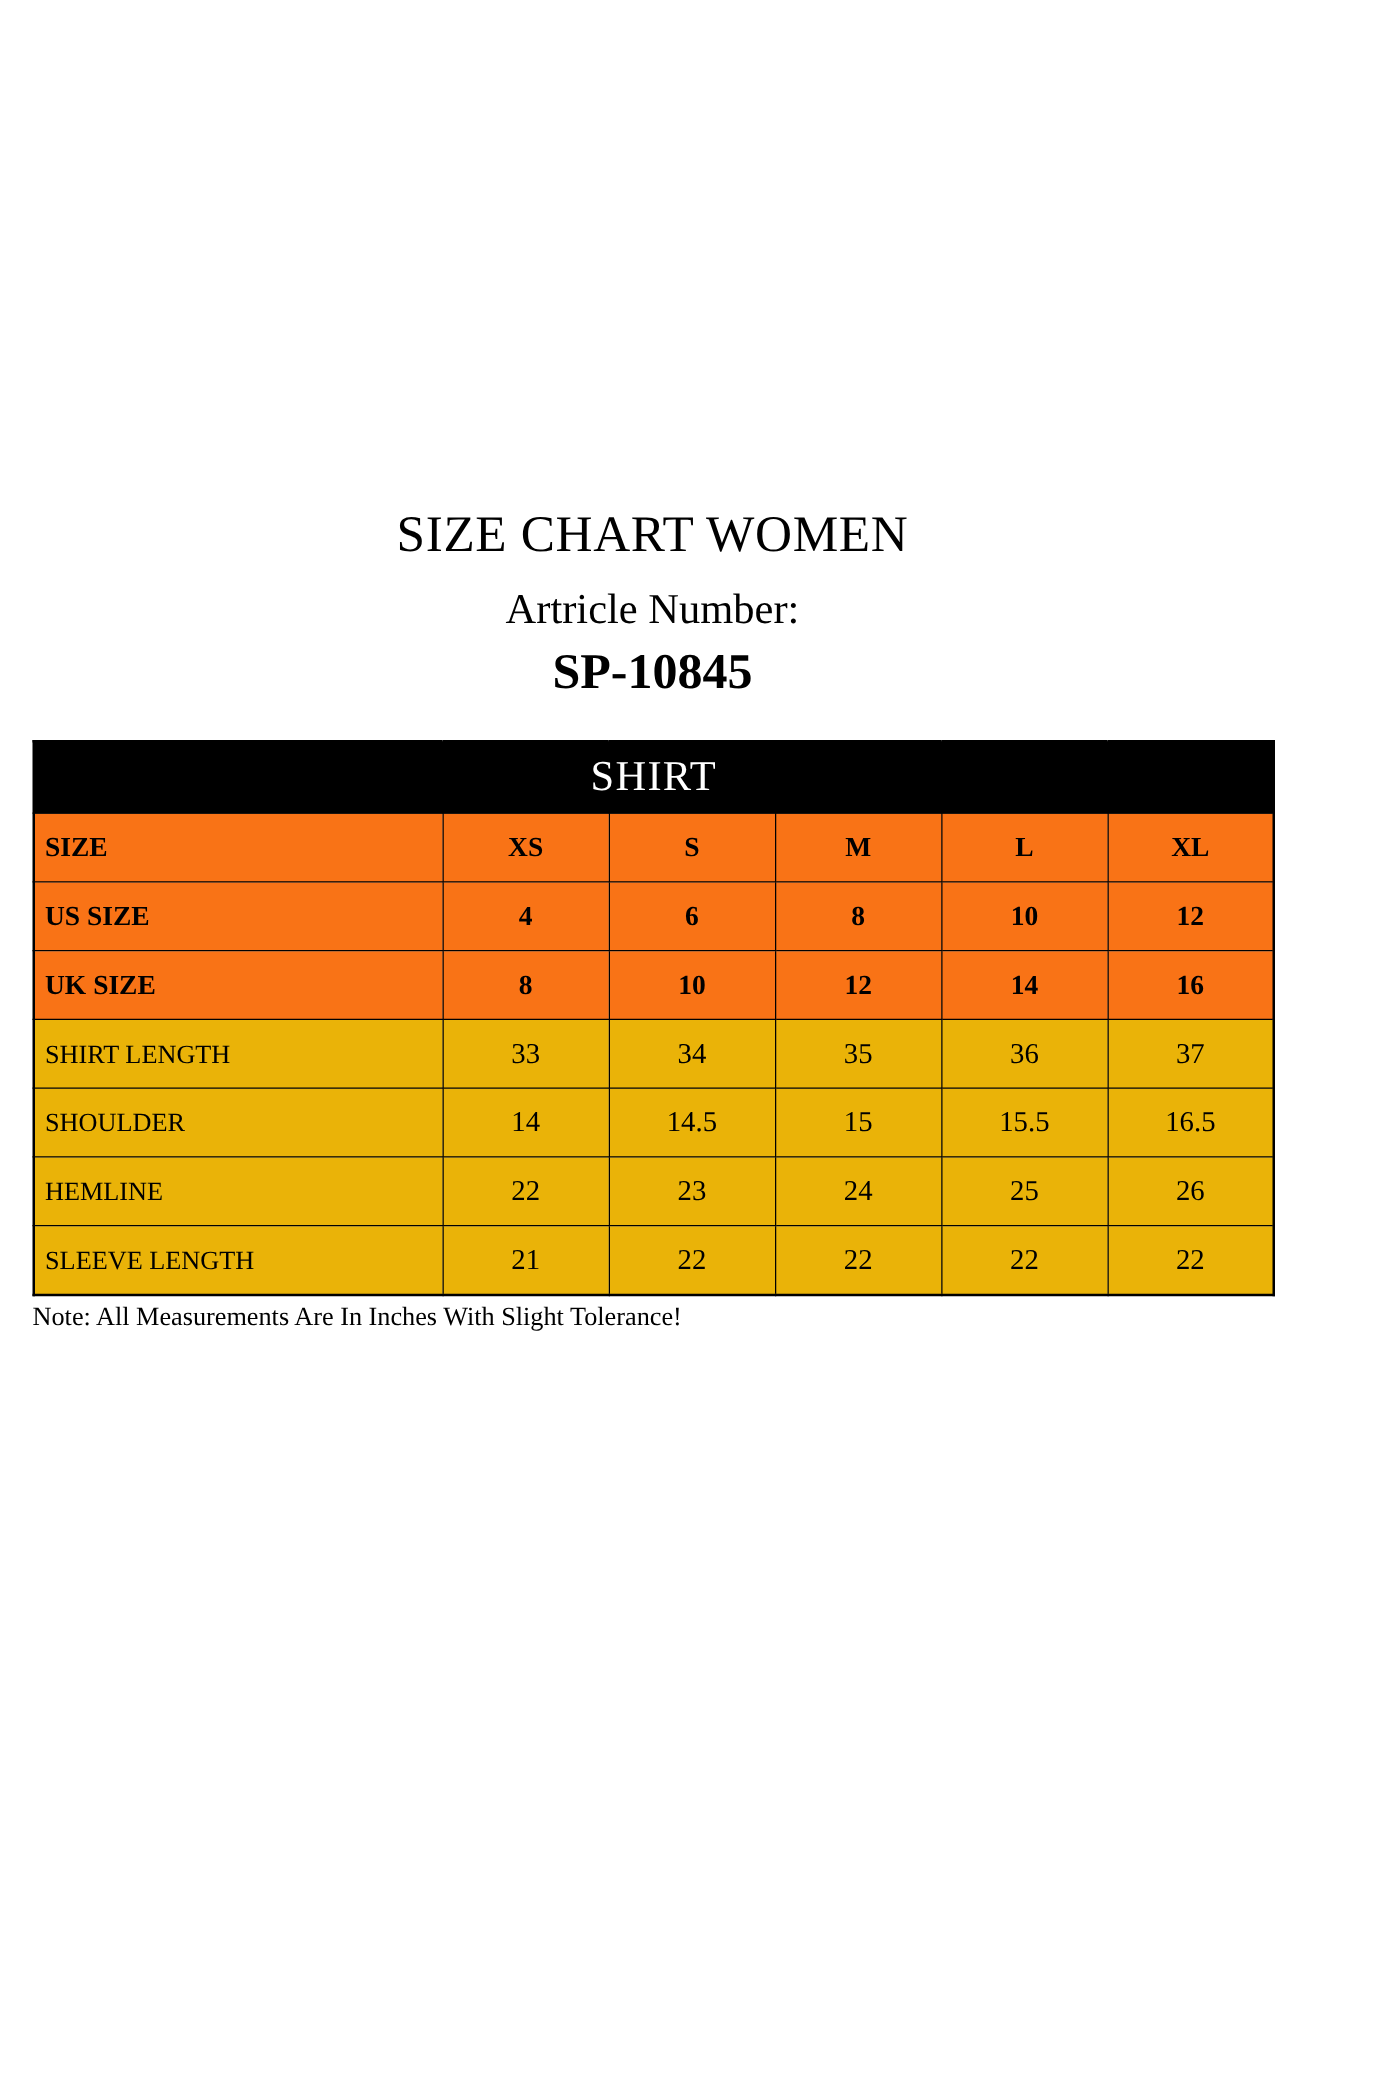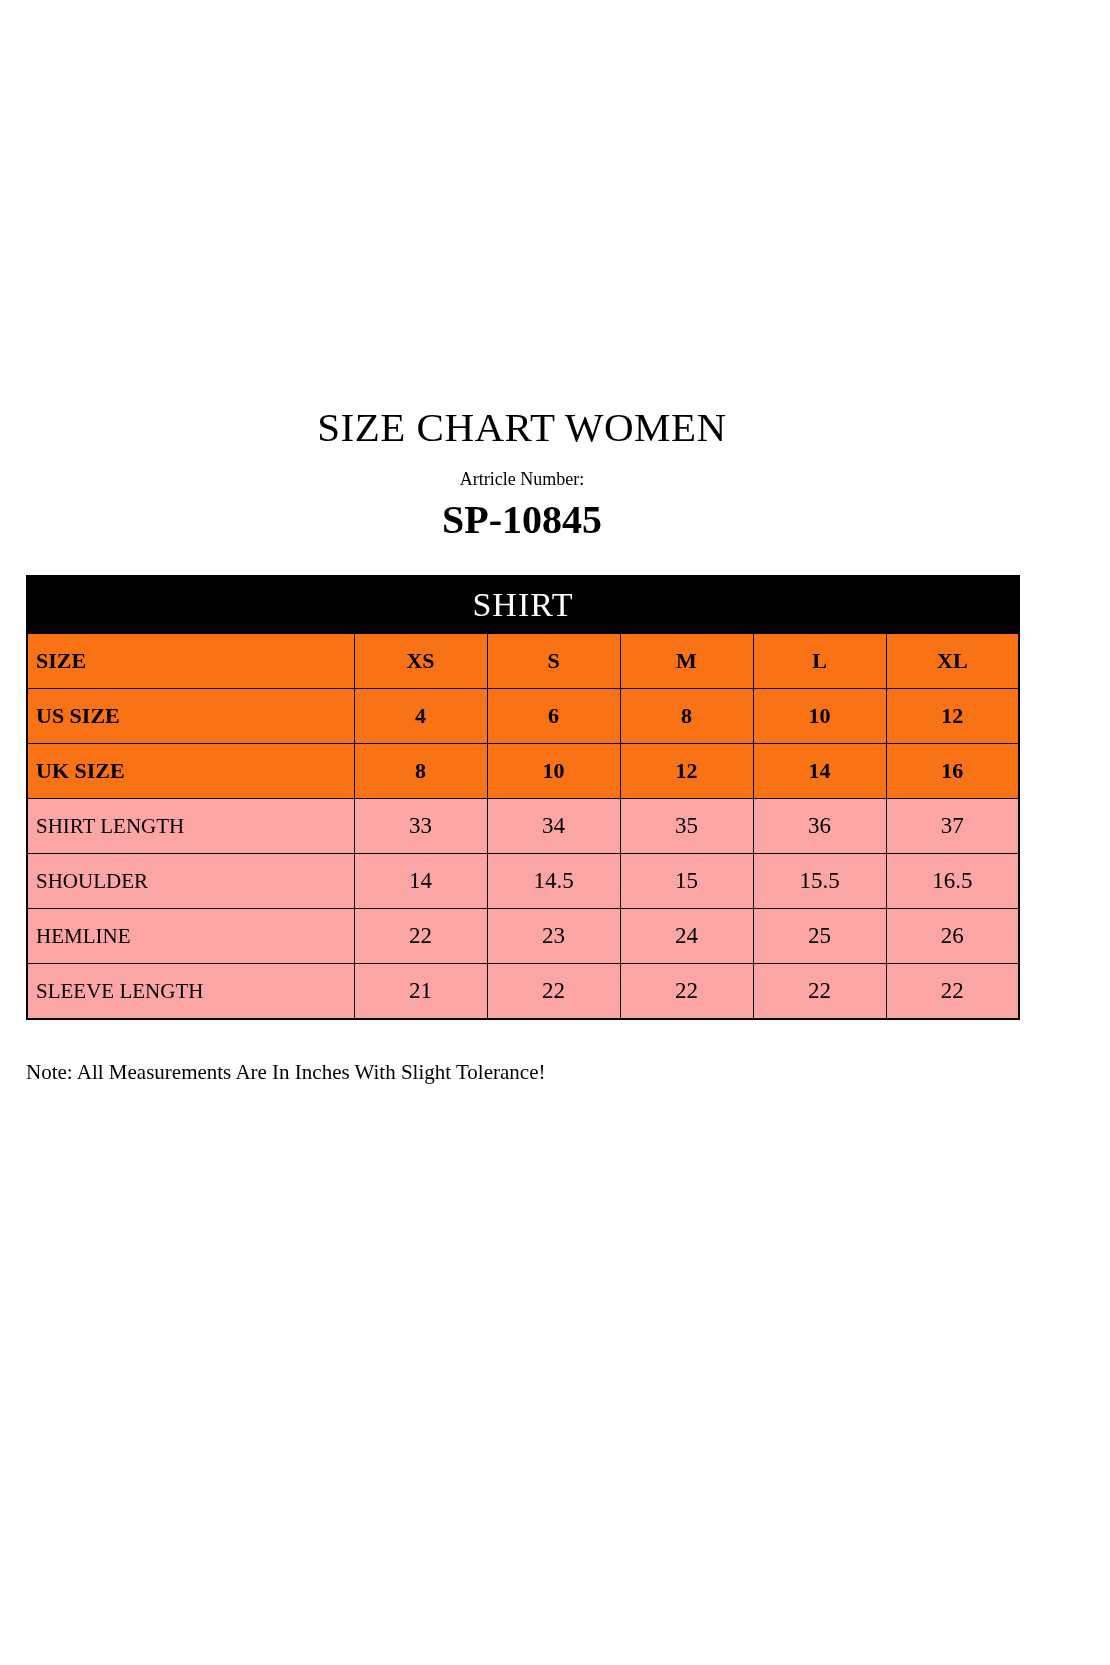--- a/index.html
+++ b/index.html
@@ -32,21 +32,21 @@
     text-align: center;
     font-size: 41px;
     letter-spacing: 0.5px;
     line-height: 1.15;
     font-weight: 400;
     margin: 0 0 18px 0;
     font-family: "Liberation Serif", serif;
   }
   .subtitle {
     text-align: center;
-    font-size: 18px;
+    font-size: 34px;
     font-weight: 400;
     margin: 0 0 6px 0;
   }
   .article-number {
     text-align: center;
     font-size: 40px;
     font-weight: bold;
     margin: 0 0 32px 0;
   }
   table.size-table {
@@ -82,35 +82,35 @@
     font-size: 22px;
   }
   .hdr-row td.val {
     text-align: center;
     font-weight: bold;
     font-size: 22px;
   }
   .data-row td {
     height: 54px;
     font-size: 22px;
-    background: #fca5a5;
+    background: #eab308;
   }
   .data-row td.label {
     text-align: left;
     padding-left: 8px;
     font-weight: 400;
     font-size: 21px;
   }
   .data-row td.val {
     text-align: center;
     font-weight: 400;
     font-size: 23px;
   }
   .note {
-    margin-top: 40px;
+    margin-top: 4px;
     font-size: 21px;
     font-weight: 400;
     text-align: left;
   }
   col.c-label { width: 327px; }
   col.c-size  { width: 133px; }
 </style>
 </head>
 <body>
 

